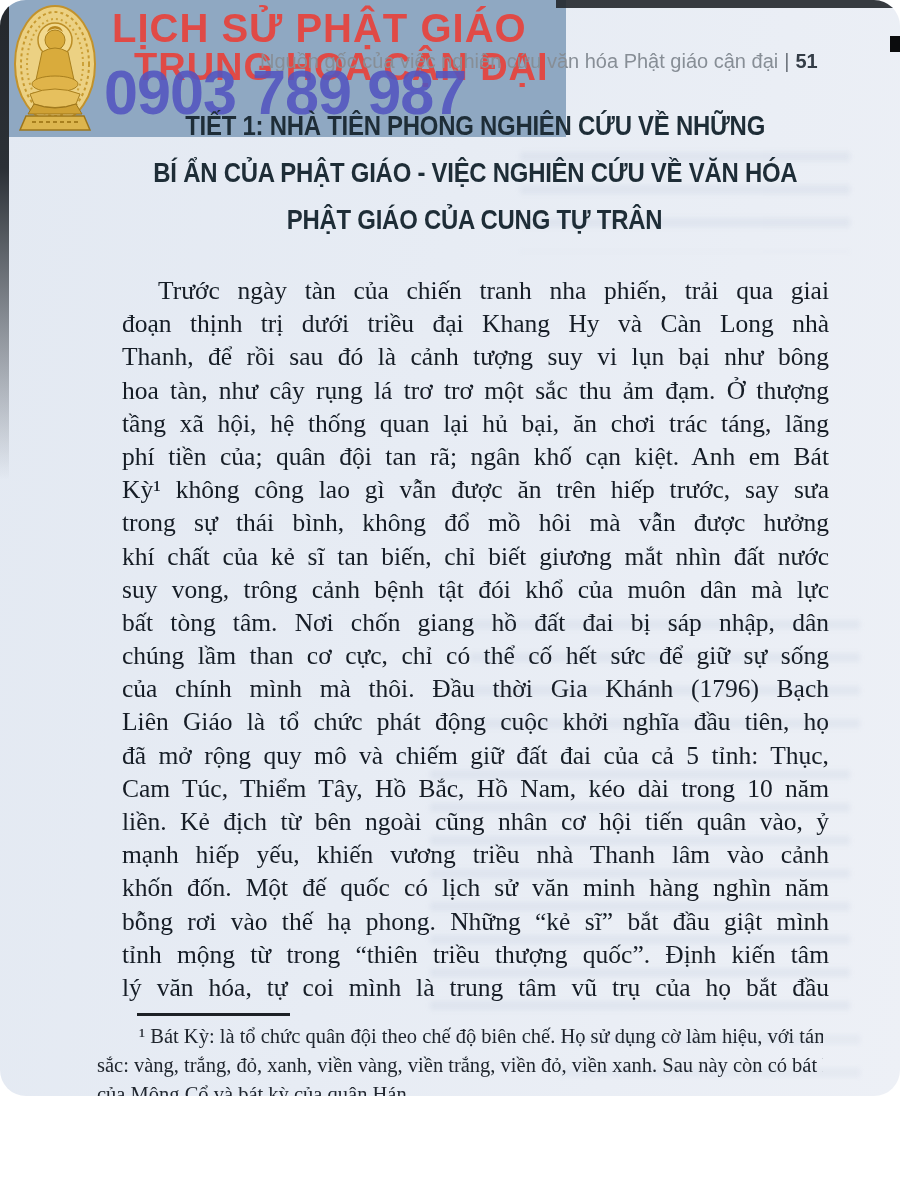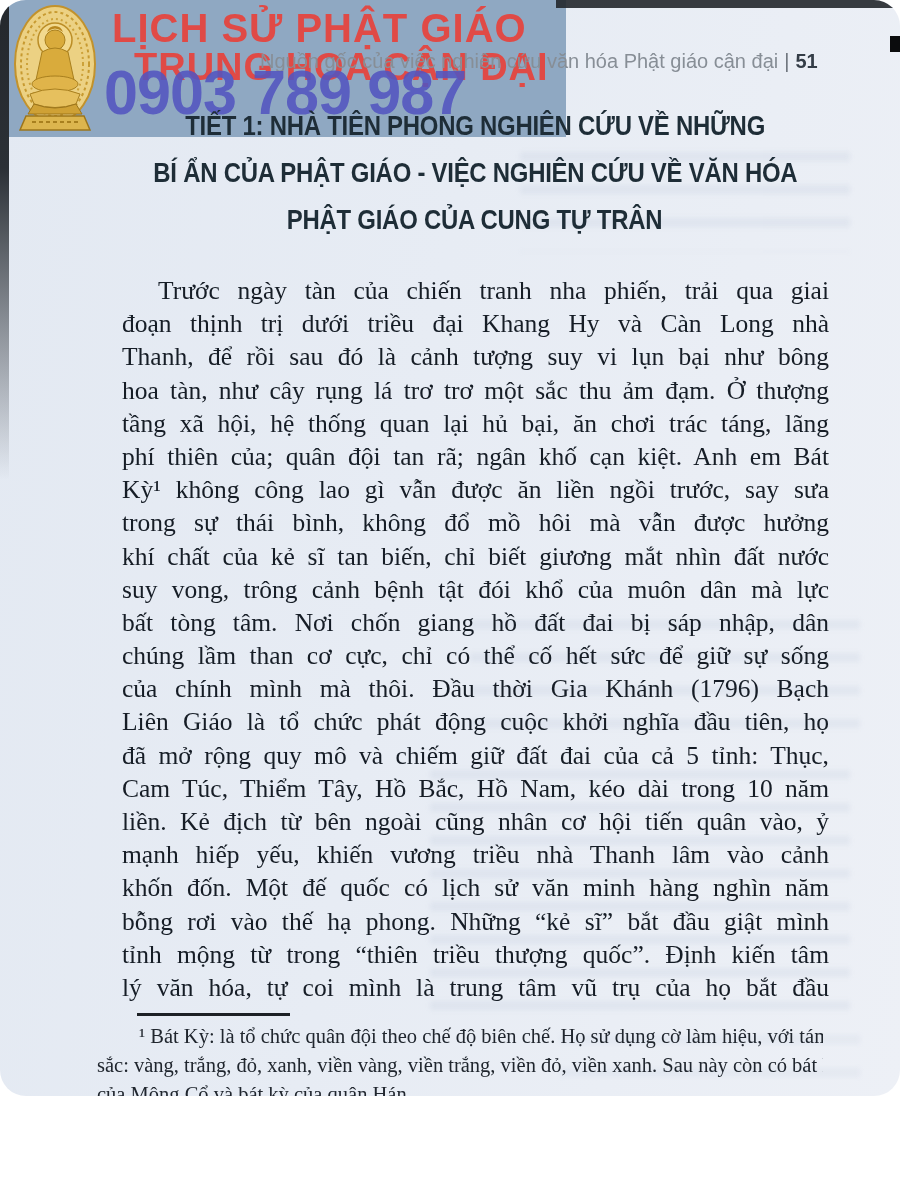--- a/index.html
+++ b/index.html
@@ -98,22 +98,22 @@
   <div class="phone">0903 789 987</div>
 
   <div class="sec-title"><div class="title-line first">TIẾT 1: NHÀ TIÊN PHONG NGHIÊN CỨU VỀ NHỮNG</div><div class="title-line">BÍ ẨN CỦA PHẬT GIÁO - VIỆC NGHIÊN CỨU VỀ VĂN HÓA</div><div class="title-line last">PHẬT GIÁO CỦA CUNG TỰ TRÂN</div></div>
 
   <div class="body-text">
       <div class="body-line first">Trước ngày tàn của chiến tranh nha phiến, trải qua giai</div>
       <div class="body-line">đoạn thịnh trị dưới triều đại Khang Hy và Càn Long nhà</div>
       <div class="body-line">Thanh, để rồi sau đó là cảnh tượng suy vi lụn bại như bông</div>
       <div class="body-line">hoa tàn, như cây rụng lá trơ trơ một sắc thu ảm đạm. Ở thượng</div>
       <div class="body-line">tầng xã hội, hệ thống quan lại hủ bại, ăn chơi trác táng, lãng</div>
-      <div class="body-line">phí thiên của; quân đội tan rã; ngân khố cạn kiệt. Anh em Bát</div>
-      <div class="body-line">Kỳ¹ không công lao gì vẫn được ăn liền ngồi trước, say sưa</div>
+      <div class="body-line">phí tiền của; quân đội tan rã; ngân khố cạn kiệt. Anh em Bát</div>
+      <div class="body-line">Kỳ¹ không công lao gì vẫn được ăn trên hiếp trước, say sưa</div>
       <div class="body-line">trong sự thái bình, không đổ mồ hôi mà vẫn được hưởng</div>
       <div class="body-line">khí chất của kẻ sĩ tan biến, chỉ biết giương mắt nhìn đất nước</div>
       <div class="body-line">suy vong, trông cảnh bệnh tật đói khổ của muôn dân mà lực</div>
       <div class="body-line">bất tòng tâm. Nơi chốn giang hồ đất đai bị sáp nhập, dân</div>
       <div class="body-line">chúng lầm than cơ cực, chỉ có thể cố hết sức để giữ sự sống</div>
       <div class="body-line">của chính mình mà thôi. Đầu thời Gia Khánh (1796) Bạch</div>
       <div class="body-line">Liên Giáo là tổ chức phát động cuộc khởi nghĩa đầu tiên, họ</div>
       <div class="body-line">đã mở rộng quy mô và chiếm giữ đất đai của cả 5 tỉnh: Thục,</div>
       <div class="body-line">Cam Túc, Thiểm Tây, Hồ Bắc, Hồ Nam, kéo dài trong 10 năm</div>
       <div class="body-line">liền. Kẻ địch từ bên ngoài cũng nhân cơ hội tiến quân vào, ỷ</div>

